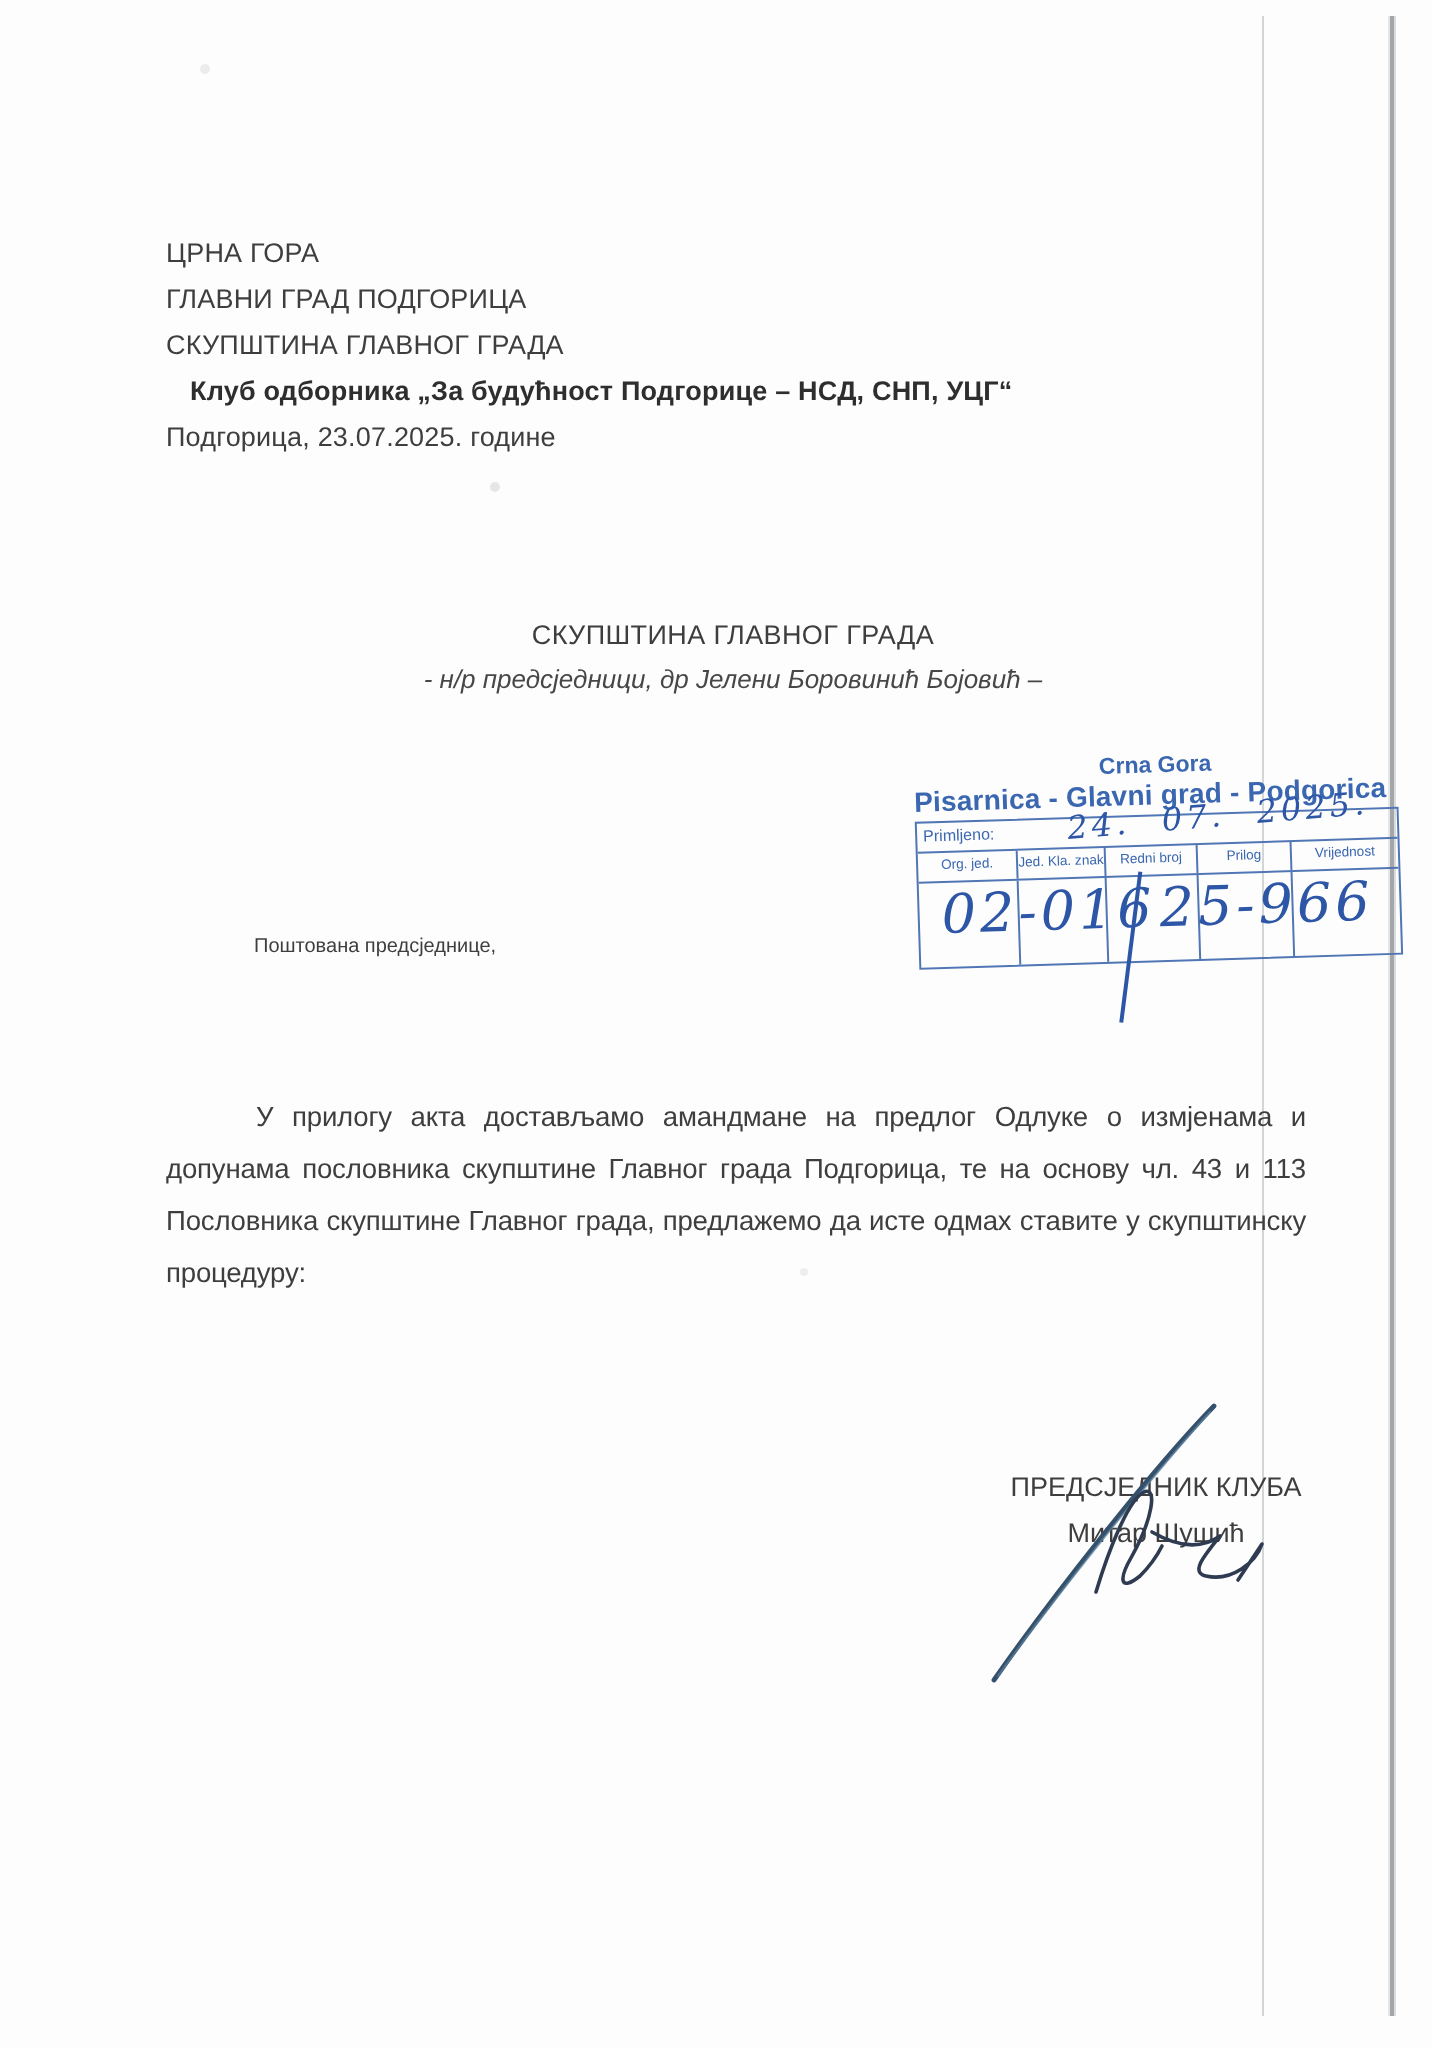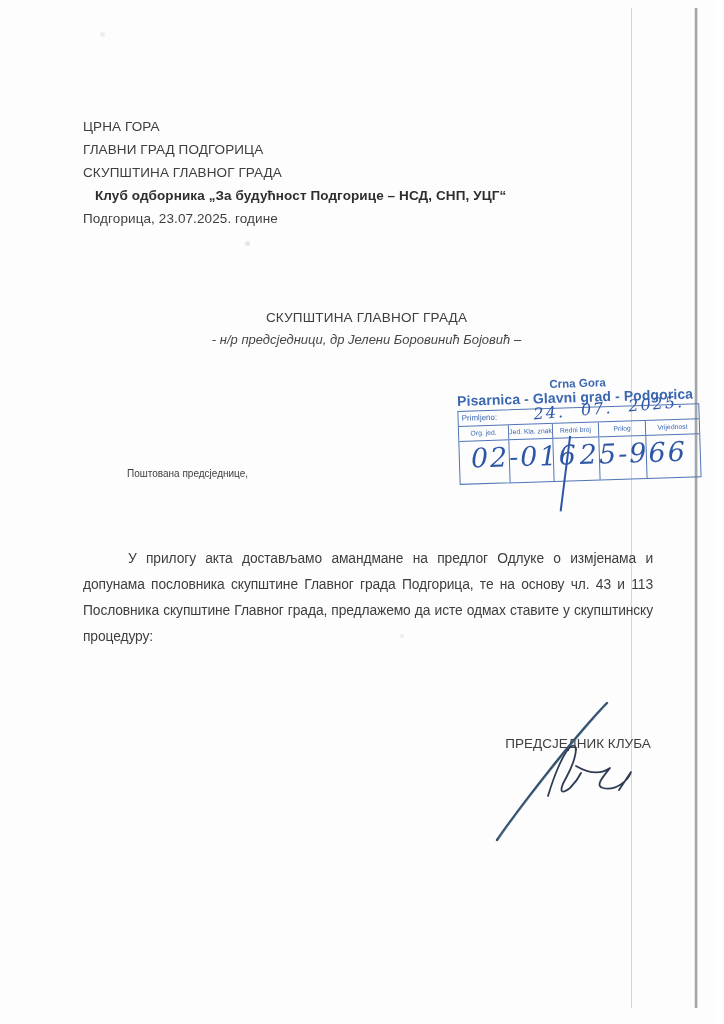--- a/index.html
+++ b/index.html
@@ -112,20 +112,21 @@
     <div class="hand hand-num-left">02-016</div>
     <div class="hand-slash"></div>
     <div class="hand hand-num-right">25-966</div>
   </div>
 
   <div class="salutation">Поштована предсједнице,</div>
   <div class="body-par">У прилогу акта достављамо амандмане на предлог Одлуке о измјенама и допунама пословника скупштине Главног града Подгорица, те на основу чл. 43 и 113 Пословника скупштине Главног града, предлажемо да исте одмах ставите у скупштинску процедуру:</div>
 
   <div class="sig-block">
     <div>ПРЕДСЈЕДНИК КЛУБА</div>
+    <div>Митар Шушић</div>
   </div>
 
   <svg class="sig-svg" width="190" height="170" viewBox="0 0 190 170">
     <path d="M 17 152 C 45 112 95 48 127 15" fill="none" stroke="#34506b" stroke-width="2.4" stroke-linecap="round"></path>
     <path d="M 19 150 C 47 111 96 50 125 18" fill="none" stroke="#5d82a0" stroke-width="1" stroke-linecap="round" opacity="0.7"></path>
     <path d="M 68 108 C 74 88 84 62 92 58 C 99 55 96 72 86 90 C 79 102 80 108 90 100 C 95 95 99 89 101 85" fill="none" stroke="#2e3b50" stroke-width="1.8" stroke-linecap="round"></path>
     <path d="M 96 78 C 108 85 120 87 130 80 C 122 90 115 98 123 100 C 136 103 148 93 151 84 L 139 102" fill="none" stroke="#2e3b50" stroke-width="1.8" stroke-linecap="round" stroke-linejoin="round"></path>
   </svg>
 
 </div>

